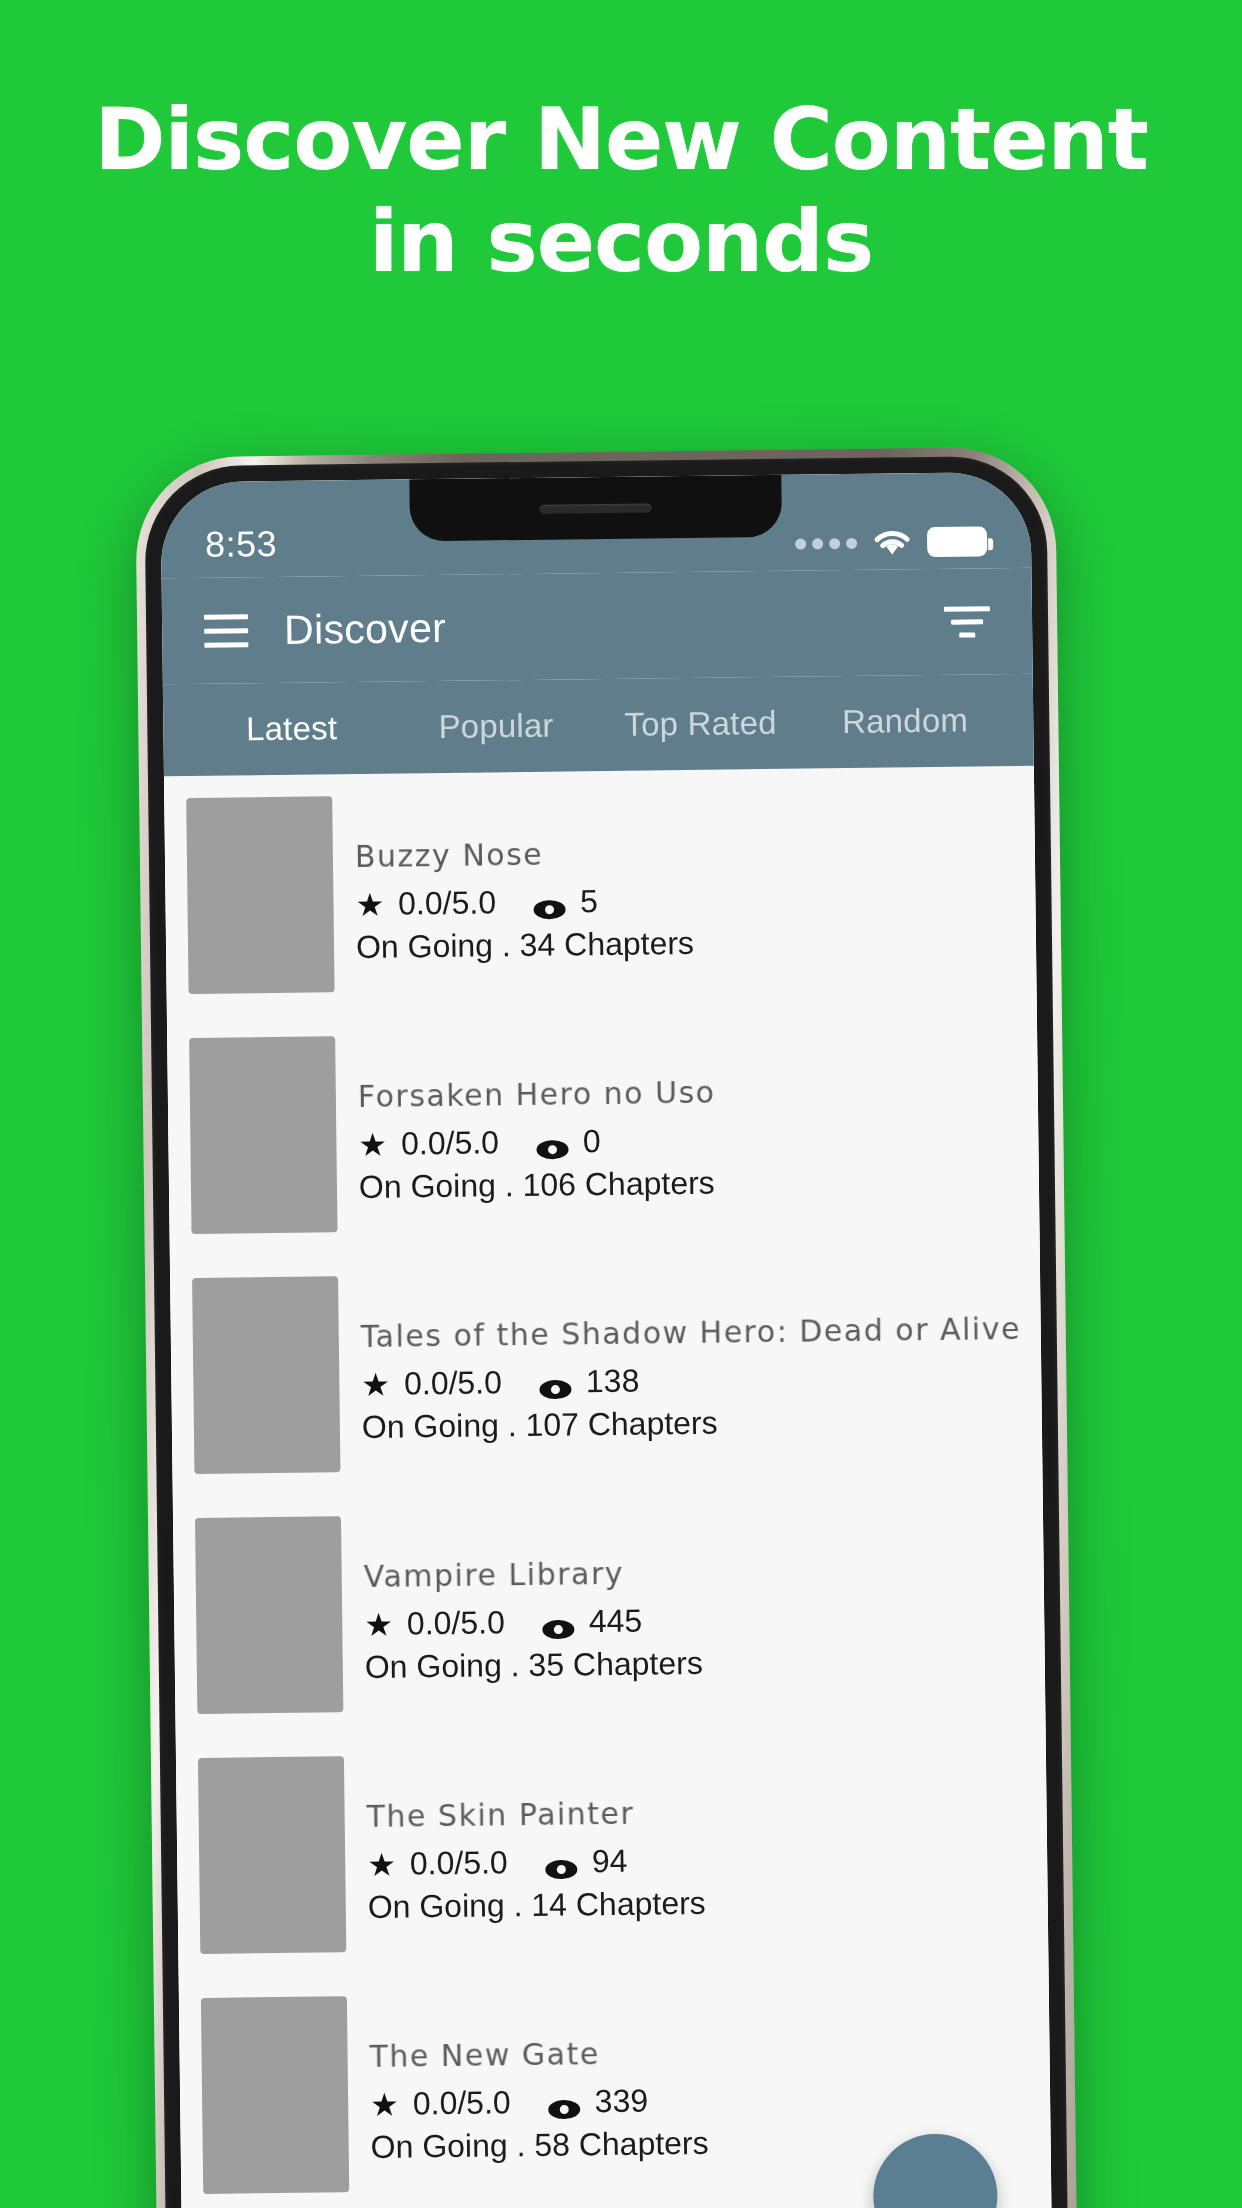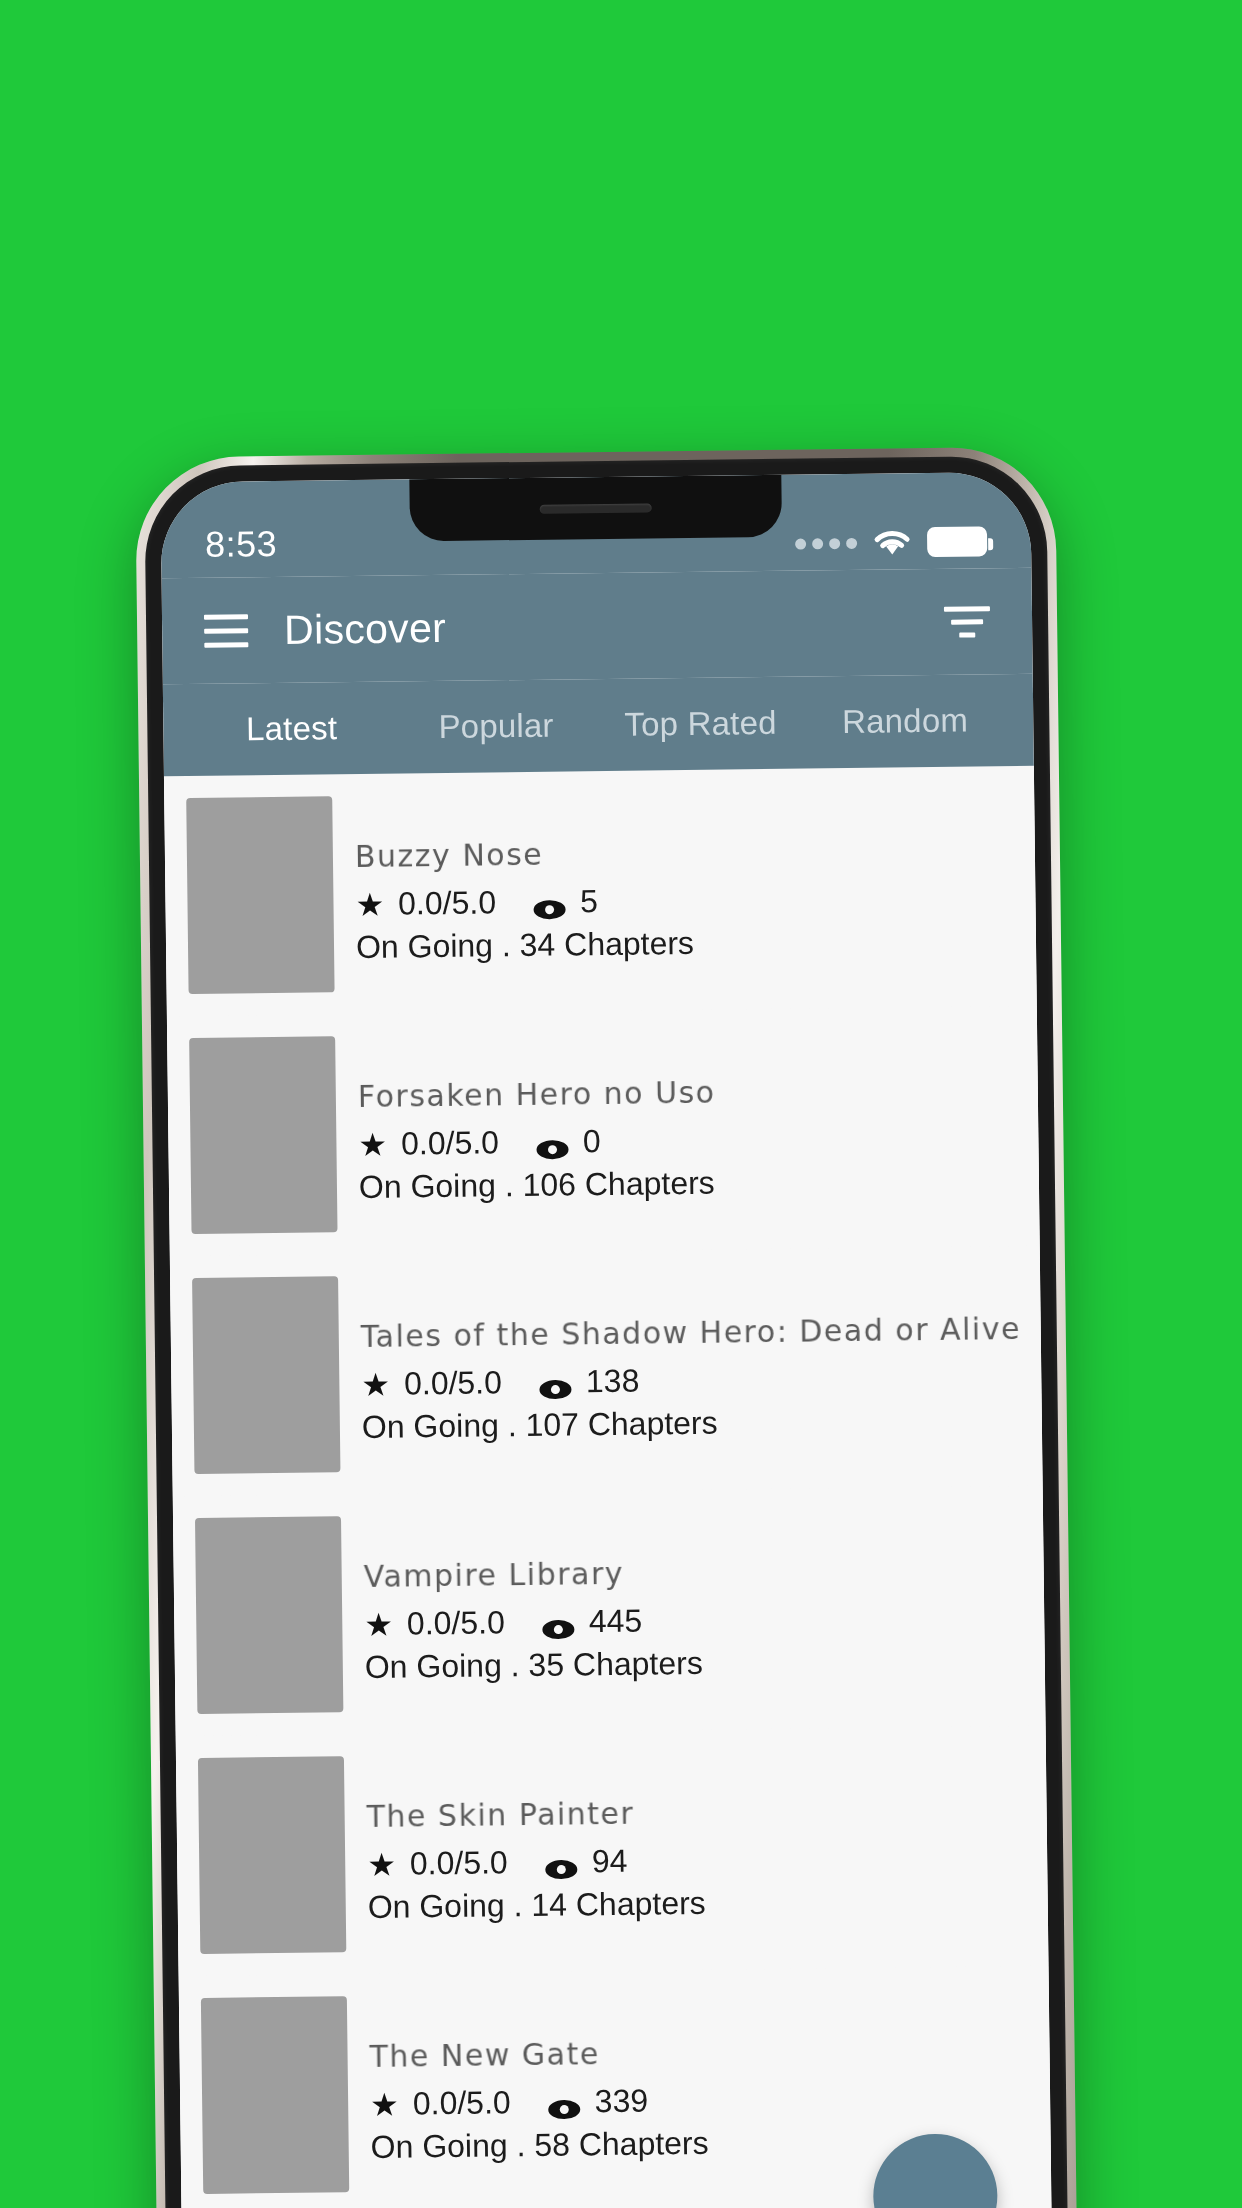--- a/index.html
+++ b/index.html
@@ -165,20 +165,22 @@
     width:124px; height:124px; border-radius:50%;
     background:#5b7f92;
     box-shadow:0 6px 16px rgba(0,0,0,.25);
     z-index:25;
   }
 </style>
 </head>
 <body>
 
 <div class="promo">
+  <div class="line line1">Discover New Content</div>
+  <div class="line line2">in seconds</div>
 </div>
 
 <div class="phone">
   <div class="phone-inner">
     <div class="screen">
 
       <div class="notch">
         <div class="speaker"></div>
       </div>
 

